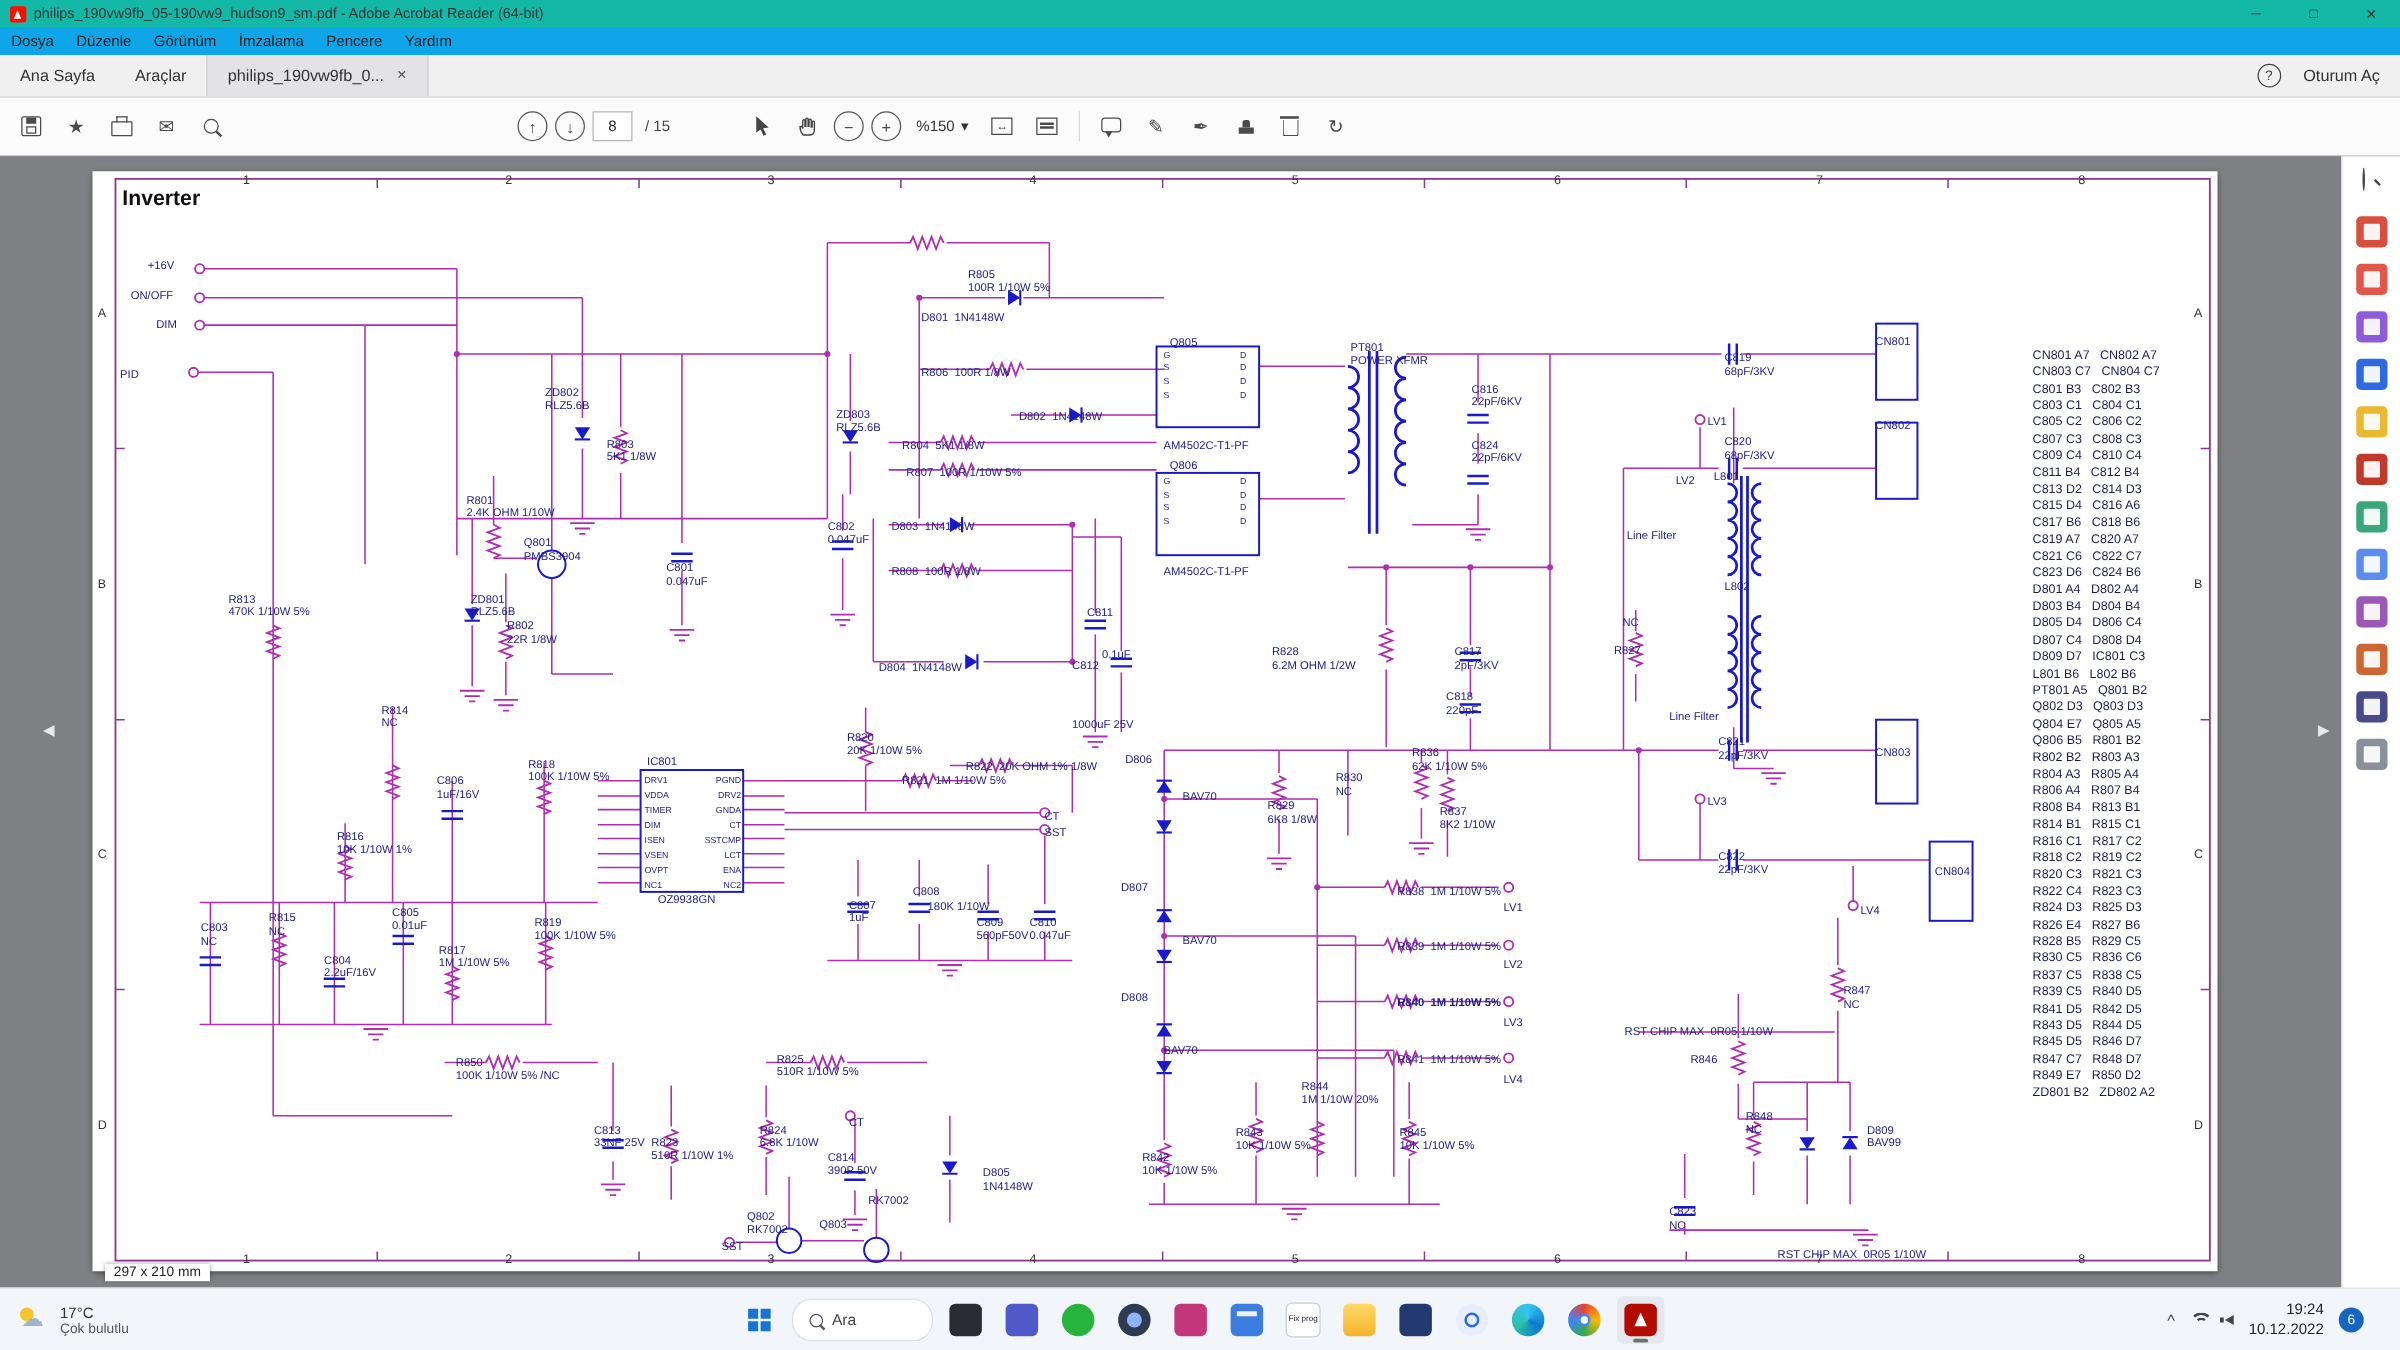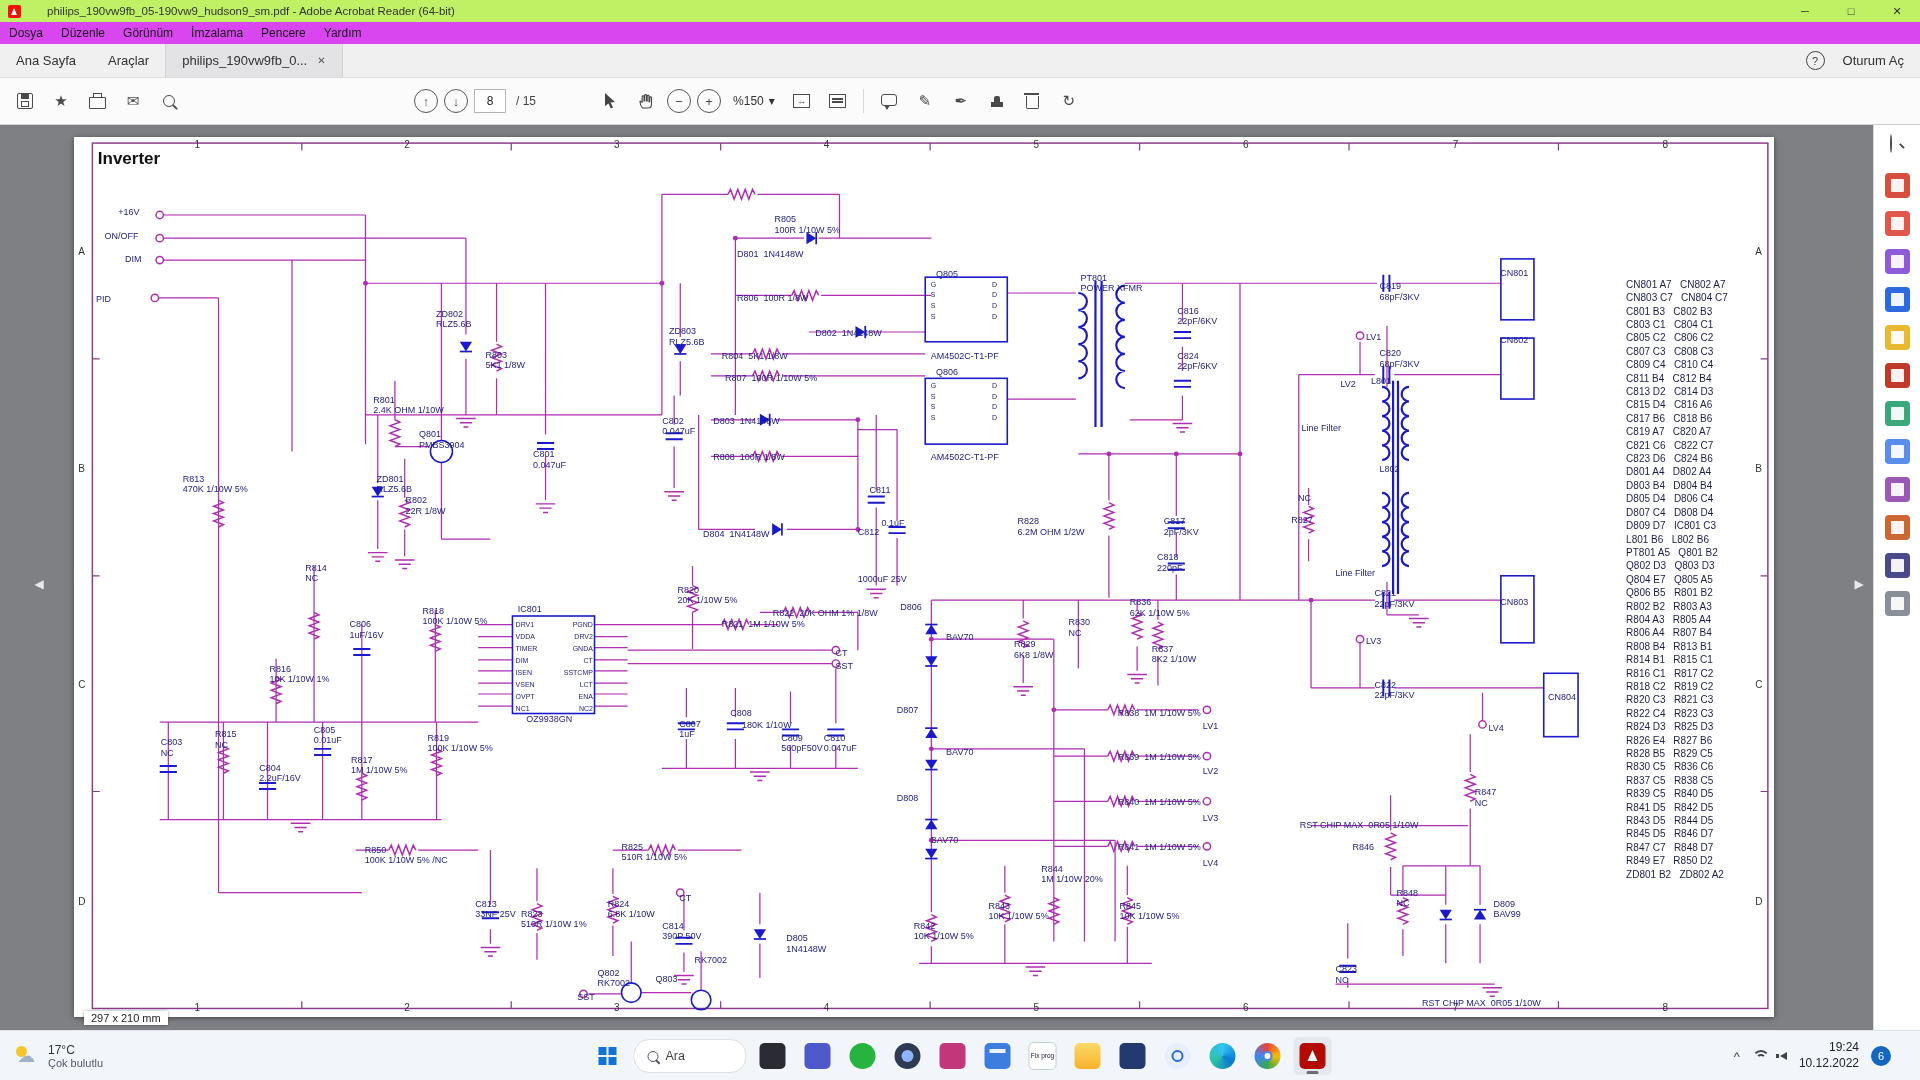--- a/index.html
+++ b/index.html
@@ -1,24 +1,24 @@
 <!DOCTYPE html>
 <html><head>
 <meta charset="utf-8">
 <style>
   html,body{margin:0;padding:0;width:1920px;height:1080px;overflow:hidden;
     font-family:"Liberation Sans","DejaVu Sans",sans-serif;background:#7e8084;}
   
-  .titlebar{height:22px;background:#bef264;display:flex;align-items:center;font-size:11.5px;color:#333;gap:20px;}
+  .titlebar{height:22px;background:#14b8a6;display:flex;align-items:center;font-size:11.5px;color:#333;}
   .adobe-logo{width:13px;height:13px;background:#fa0f00;border-radius:2px;margin:0 6px 0 8px;position:relative;flex:0 0 auto;}
   .adobe-logo::after{content:"";position:absolute;left:3px;top:3px;width:0;height:0;
     border-left:3.5px solid transparent;border-right:3.5px solid transparent;border-bottom:7px solid #fff;}
   .win-controls{margin-left:auto;display:flex;}
   .win-btn{width:46px;height:22px;display:flex;align-items:center;justify-content:center;font-size:11px;color:#333;}
-  .menubar{height:22px;background:#d946ef;display:flex;align-items:center;font-size:12px;color:#1a1a1a;}
+  .menubar{height:22px;background:#0ea5e9;display:flex;align-items:center;font-size:12px;color:#1a1a1a;}
   .menu-item{padding:0 9px;}
   .tabbar{height:33px;background:#f0f0f1;display:flex;align-items:stretch;border-bottom:1px solid #dcdcdc;font-size:13px;color:#323232;}
   .tab{padding:0 16px;display:flex;align-items:center;}
   .tab.doc{background:#e3e3e5;border-left:1px solid #d2d2d2;border-right:1px solid #d2d2d2;gap:10px;}
   .tab-close{font-size:10px;color:#555;}
   .tabbar-right{margin-left:auto;display:flex;align-items:center;gap:18px;margin-right:16px;}
   .help-circle{width:17px;height:17px;border:1.3px solid #444;border-radius:50%;font-size:11px;display:flex;align-items:center;justify-content:center;color:#444;}
   
   .toolbar{height:46px;background:#fbfbfb;border-bottom:1px solid #cfcfcf;display:flex;align-items:center;padding:0 10px;color:#4a4a4a;}
   .tgroup{display:flex;align-items:center;gap:6px;}
@@ -518,21 +518,21 @@
         <div class="sch-label" style="left: 48.6%; top: 52.8%;">D806</div>
         <div class="sch-label" style="left: 51.3%; top: 56.2%;">BAV70</div>
         <div class="sch-label" style="left: 48.4%; top: 64.5%;">D807</div>
         <div class="sch-label" style="left: 51.3%; top: 69.3%;">BAV70</div>
         <div class="sch-label" style="left: 48.4%; top: 74.6%;">D808</div>
         <div class="sch-label" style="left: 50.4%; top: 79.3%;">BAV70</div>
         <div class="sch-label" style="left: 61.4%; top: 64.9%;">R838  1M 1/10W 5%</div>
         <div class="sch-label" style="left: 66.4%; top: 66.4%;">LV1</div>
         <div class="sch-label" style="left: 61.4%; top: 69.9%;">R839  1M 1/10W 5%</div>
         <div class="sch-label" style="left: 66.4%; top: 71.5%;">LV2</div>
-        <div class="sch-label" style="left: 61.4%; top: 75%;">R840  1M 1/10W 5%</div>
+        <div class="sch-label" style="left: 61.4%; top: 75%; font-weight: bold;">R840  1M 1/10W 5%</div>
         <div class="sch-label" style="left: 66.4%; top: 76.8%;">LV3</div>
         <div class="sch-label" style="left: 61.4%; top: 80.1%; text-align: right;">R841  1M 1/10W 5%</div>
         <div class="sch-label" style="left: 66.4%; top: 81.9%;">LV4</div>
         <div class="sch-label" style="left: 56.9%; top: 82.6%;">R844
 1M 1/10W 20%</div>
         <div class="sch-label" style="left: 53.8%; top: 86.8%;">R843
 10K 1/10W 5%</div>
         <div class="sch-label" style="left: 61.5%; top: 86.8%;">R845
 10K 1/10W 5%</div>
         <div class="sch-label" style="left: 49.4%; top: 89.1%;">R842

